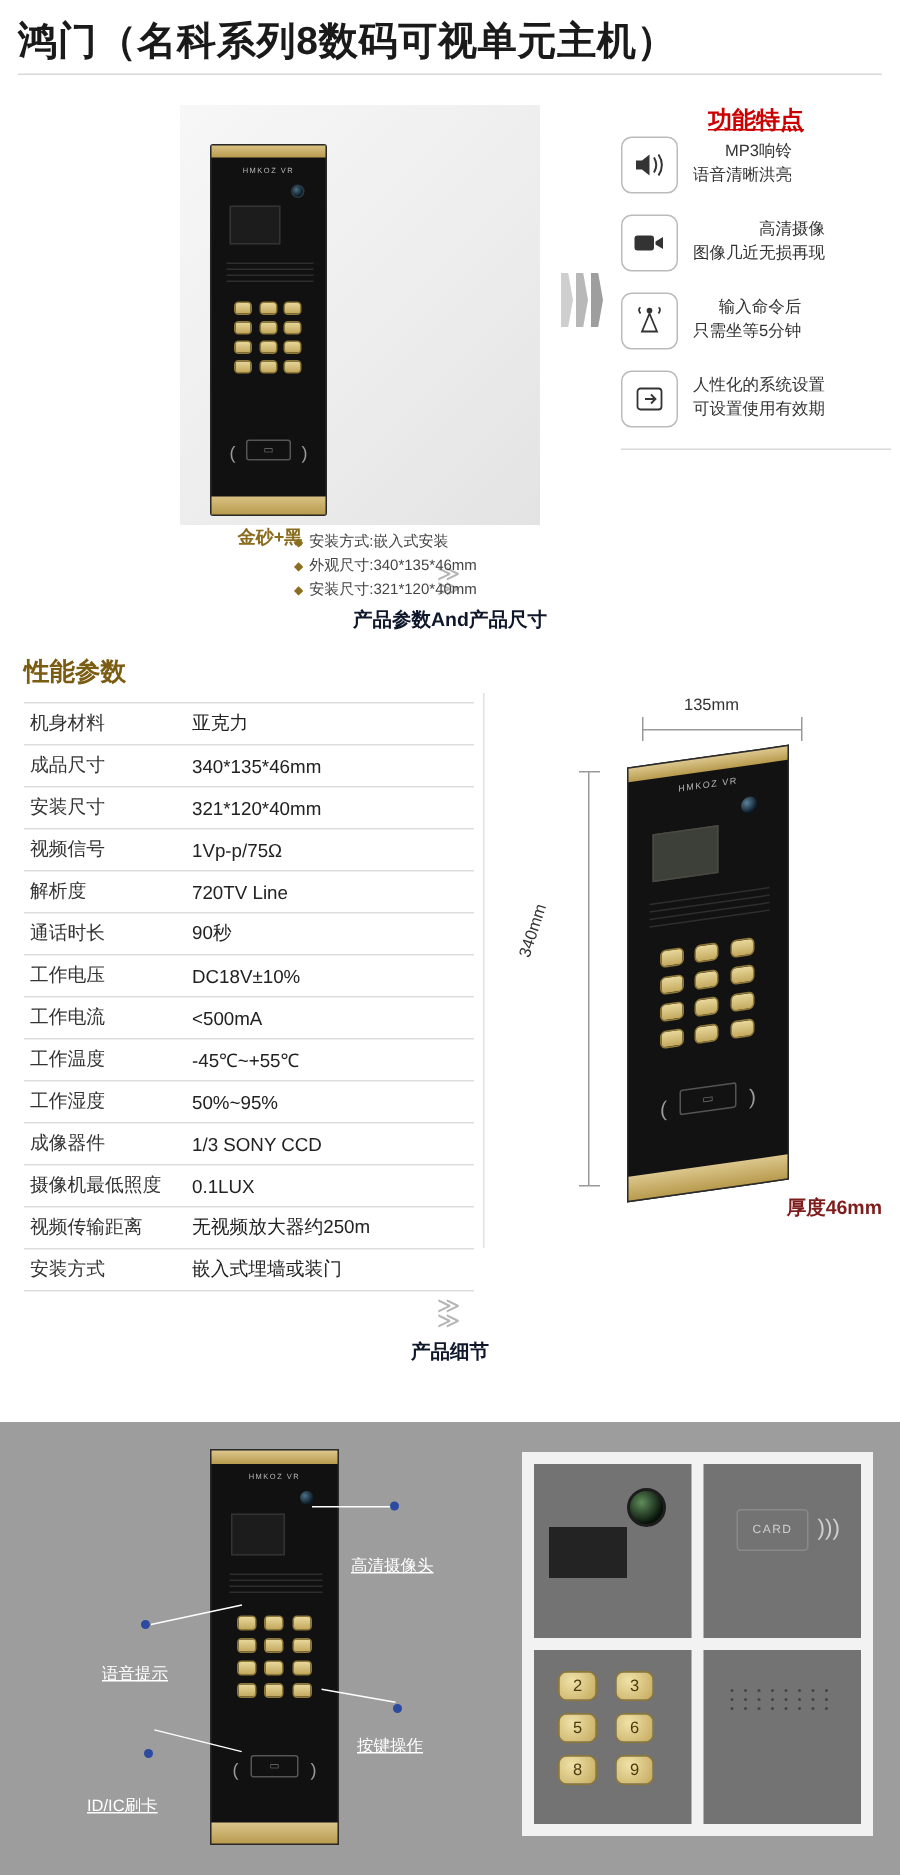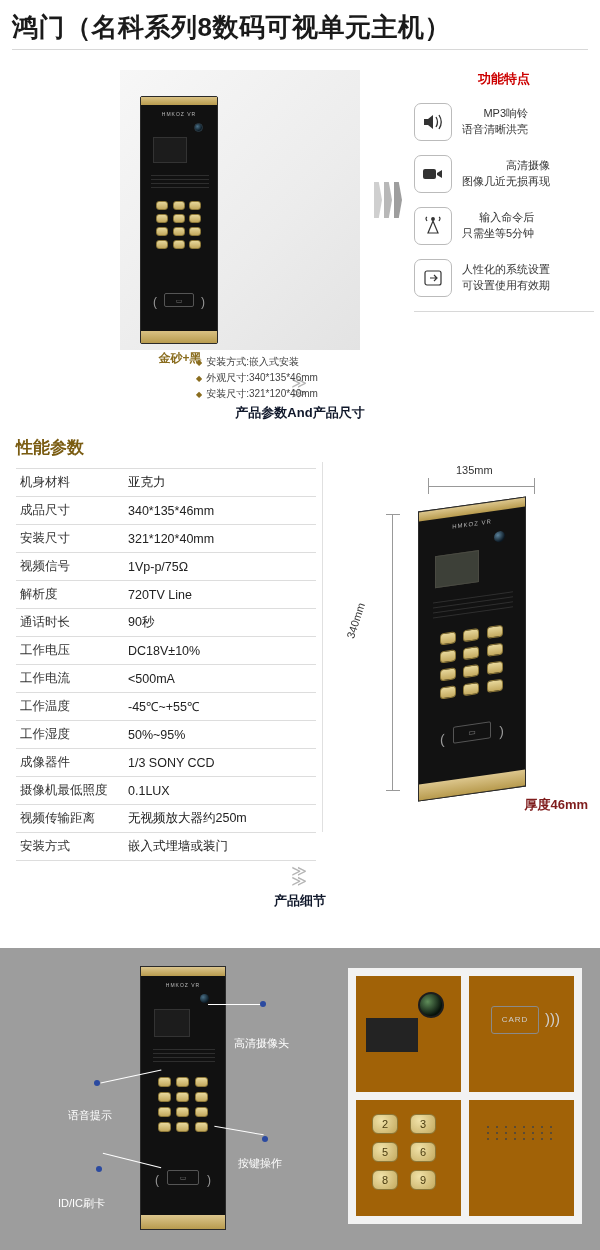--- a/index.html
+++ b/index.html
@@ -197,23 +197,24 @@
   
   .features {
     position: absolute;
     left: 414px;
     top: 16px;
     width: 180px;
   }
   .features-title {
     color: #cc0000;
     font-weight: bold;
-    font-size: 13px;
+    font-size: 16px;
     text-align: center;
-    margin-bottom: 15px;
+    margin-bottom: 0;
+    text-decoration: underline;
   }
   .feature-row {
     display: flex;
     align-items: center;
     gap: 10px;
     margin-bottom: 14px;
   }
   .feature-icon {
     width: 38px; height: 38px;
     border: 1px solid #bbb;
@@ -351,40 +352,40 @@
   .detail-device .dlogo { position:absolute; top:15px; left:50%; transform:translateX(-50%); font-size:5px; color:#b9b9b9; letter-spacing:1px;}
   .detail-device .dcam { position:absolute; top:27px; right:16px; width:9px;height:9px;border-radius:50%;background:radial-gradient(circle at 35% 35%,#4a6f86,#0b1a24 70%);}
   .detail-device .dscr { position:absolute; top:42px; left:13px; width:36px;height:28px;background:#1c1c1c;border:1px solid #333;}
   .detail-device .dspk { position:absolute; top:82px; left:12px; width:62px; height:14px;}
   .detail-device .dspk i { display:block;height:1px;background:#2e2e2e;margin-bottom:3px;}
   .detail-keypad { position:absolute; top:110px; left:50%; transform:translateX(-50%); width:50px; display:grid; grid-template-columns:repeat(3,1fr); gap:5px 5px;}
   .detail-keypad span { width:13px;height:10px;border-radius:3px;background:linear-gradient(#e8d89c,#c3a95e);border:1px solid #8d7838;}
   .detail-card { position:absolute; bottom:44px; left:50%; transform:translateX(-50%); width:32px;height:15px;border:1px solid #555;border-radius:2px;color:#777;font-size:7px;text-align:center;line-height:14px;}
   .detail-paren { position:absolute; bottom:42px; left:50%; transform:translateX(-50%); width:56px;color:#999;font-size:12px;display:flex;justify-content:space-between;}
 
-  .callout { position: absolute; font-size: 11px; color: #fff; }
+  .callout { position: absolute; font-size: 11px; color: #fff; text-decoration: underline; }
   .dot { position: absolute; width: 6px; height: 6px; border-radius: 50%; background: #2b4aa0; }
   .lead { position: absolute; height: 1px; background: #ffffff; }
 
   .photo-panel {
     position: absolute;
     left: 348px; top: 20px;
     width: 234px; height: 256px;
     background: #f2f2f2;
     padding: 8px;
   }
   .photo-grid {
     display: grid;
     grid-template-columns: 1fr 1fr;
     grid-template-rows: 1fr 1fr;
     gap: 8px;
     width: 100%;
     height: 100%;
   }
-  .photo { background: #a16207; position: relative; overflow: hidden; }
+  .photo { background: #737373; position: relative; overflow: hidden; }
   .photo .cam-big {
     position: absolute; top: 16px; left: 62px;
     width: 26px; height: 26px; border-radius: 50%;
     background: radial-gradient(circle at 35% 35%, #5f8d5a, #07120a 70%);
     border: 2px solid #1d1d1d;
   }
   .photo .scr-big {
     position: absolute; top: 42px; left: 10px;
     width: 52px; height: 34px;
     background: #232323;

